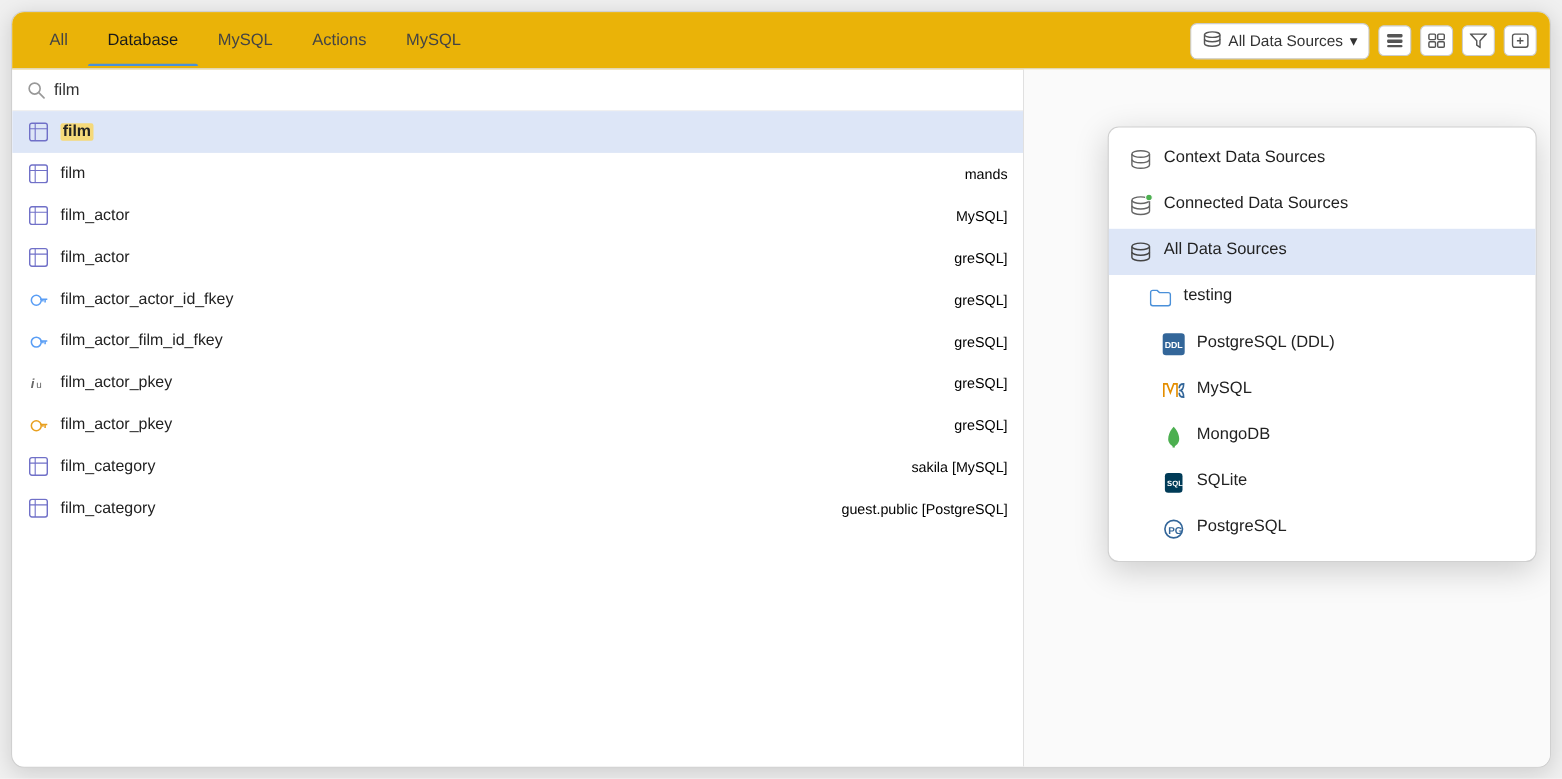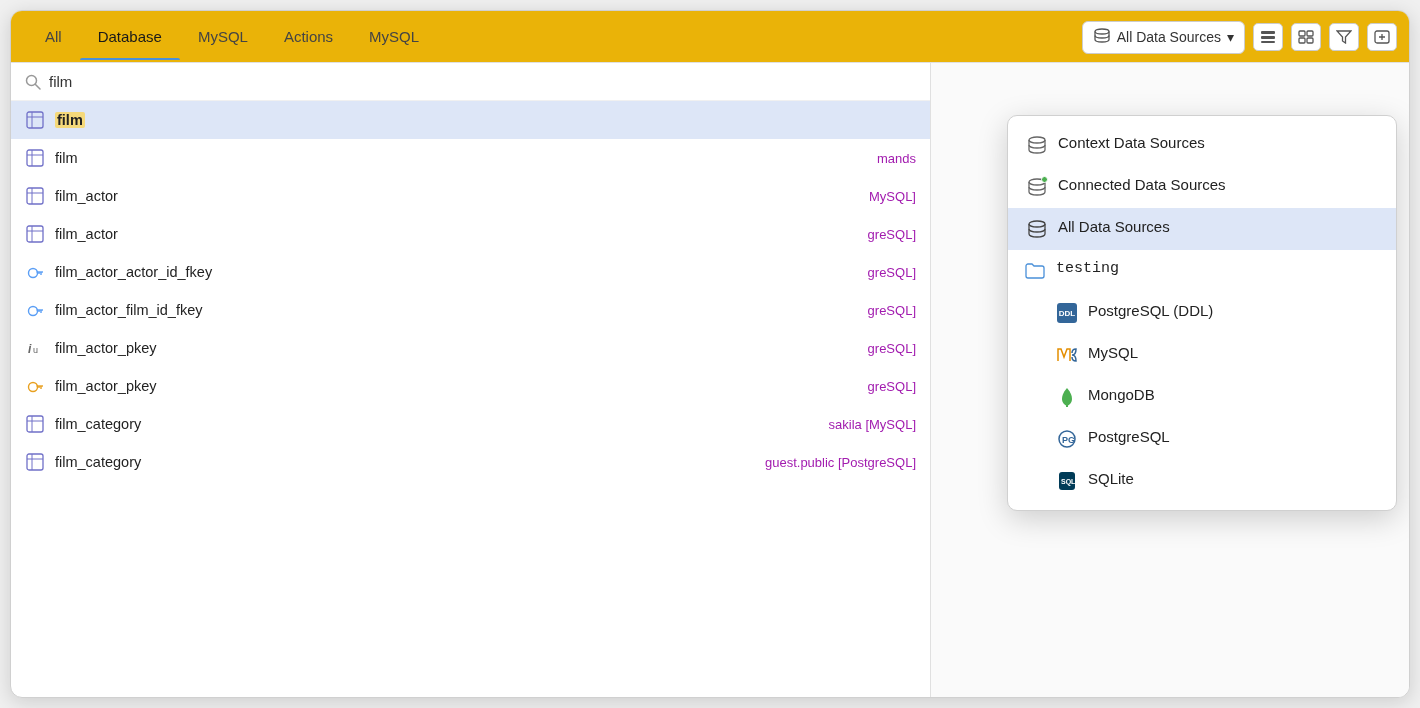--- a/index.html
+++ b/index.html
@@ -160,21 +160,21 @@
       display: flex;
       align-items: center;
       justify-content: center;
       flex-shrink: 0;
     }
     .result-item .item-name {
       flex: 1;
     }
     .result-item .item-source {
       font-size: 13px;
-      color: #a21caf;
+      color: #000000;
     }
 
     
     .table-icon {
       width: 18px;
       height: 18px;
     }
 
     
     .right-panel {
@@ -206,22 +206,21 @@
       gap: 10px;
       padding: 10px 18px;
       font-size: 15px;
       color: #222;
       cursor: pointer;
     }
     .dropdown-item.selected {
       background: #dde6f7;
     }
     .dropdown-item.indent1 {
-      padding-left: 16px;
-      font-family: Liberation Mono, monospace;
+      padding-left: 36px;
     }
     .dropdown-item.indent2 {
       padding-left: 48px;
     }
     .dropdown-item .di-icon {
       width: 22px;
       height: 22px;
       display: flex;
       align-items: center;
       justify-content: center;
@@ -524,33 +523,33 @@
           <svg width="18" height="20" viewBox="0 0 18 20" fill="none">
             <path d="M9 1 C9 1 14 6 14 12 C14 15.5 11.5 18 9 19 C6.5 18 4 15.5 4 12 C4 6 9 1 9 1Z" fill="#4caf50"></path>
             <line x1="9" y1="14" x2="9" y2="20" stroke="#4caf50" stroke-width="2"></line>
           </svg>
         </div>
         <span class="di-label">MongoDB</span>
       </div>
 
       <div class="dropdown-item indent2">
         <div class="di-icon">
+          <svg width="18" height="20" viewBox="0 0 18 20" fill="none">
+            <rect x="1" y="1" width="16" height="18" rx="3" fill="#003b57"></rect>
+            <text x="3" y="13" font-size="7" fill="white" font-weight="bold">SQLite</text>
+          </svg>
+        </div>
+        <span class="di-label">SQLite</span>
+      </div>
+
+      <div class="dropdown-item indent2">
+        <div class="di-icon">
           <svg width="20" height="20" viewBox="0 0 20 20" fill="none">
             <ellipse cx="10" cy="10" rx="8" ry="8" fill="none" stroke="#336699" stroke-width="1.5"></ellipse>
             <text x="5" y="14" font-size="9" fill="#336699" font-weight="bold">PG</text>
           </svg>
         </div>
         <span class="di-label">PostgreSQL</span>
       </div>
 
-      <div class="dropdown-item indent2">
-        <div class="di-icon">
-          <svg width="18" height="20" viewBox="0 0 18 20" fill="none">
-            <rect x="1" y="1" width="16" height="18" rx="3" fill="#003b57"></rect>
-            <text x="3" y="13" font-size="7" fill="white" font-weight="bold">SQLite</text>
-          </svg>
-        </div>
-        <span class="di-label">SQLite</span>
-      </div>
-
     </div>
   </div>
 </div>
 
 </body></html>

